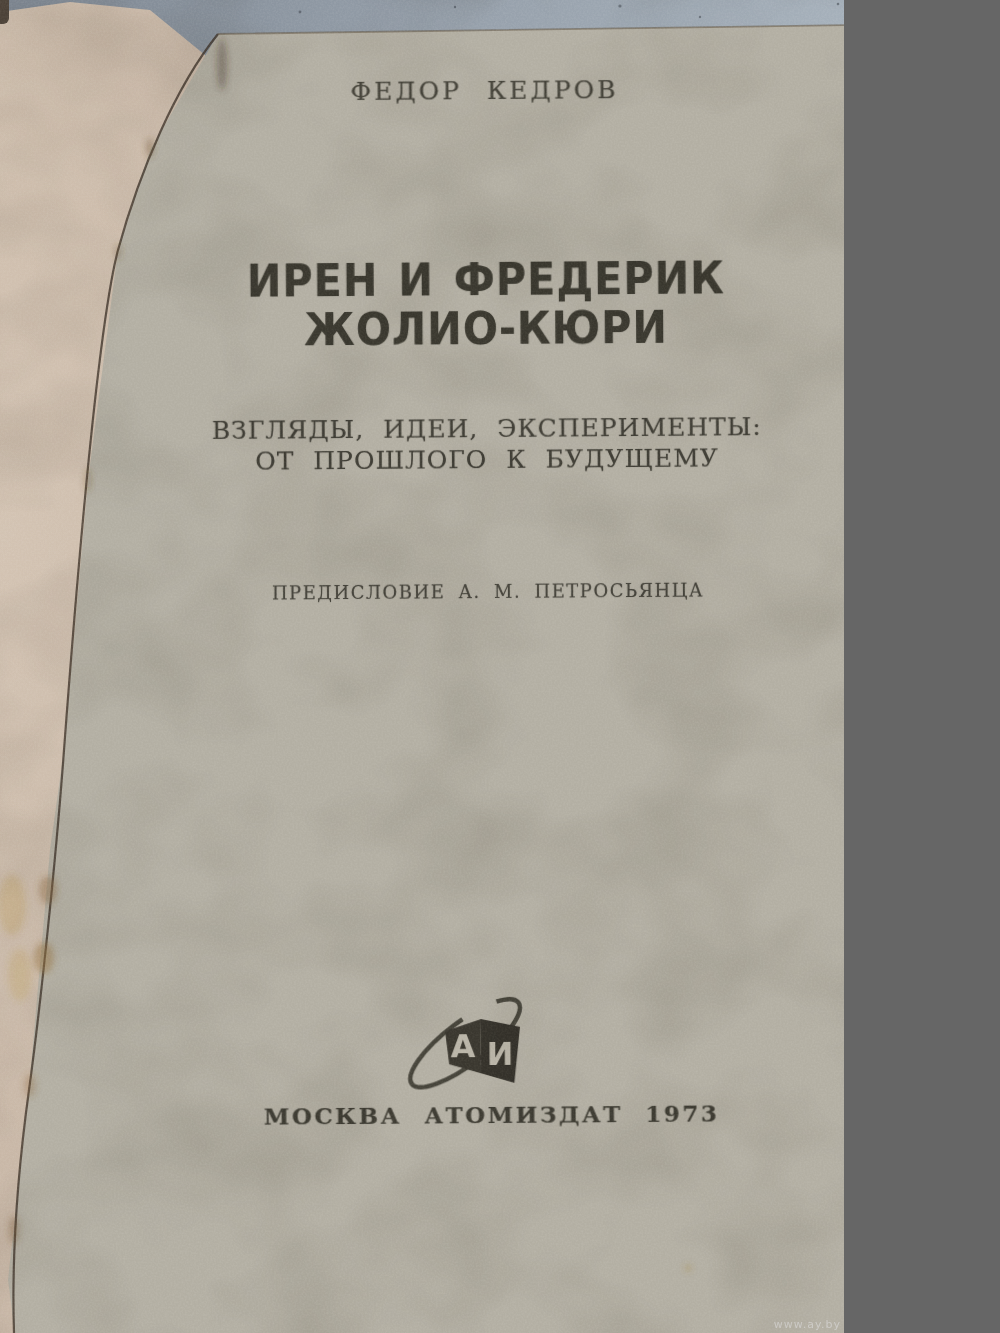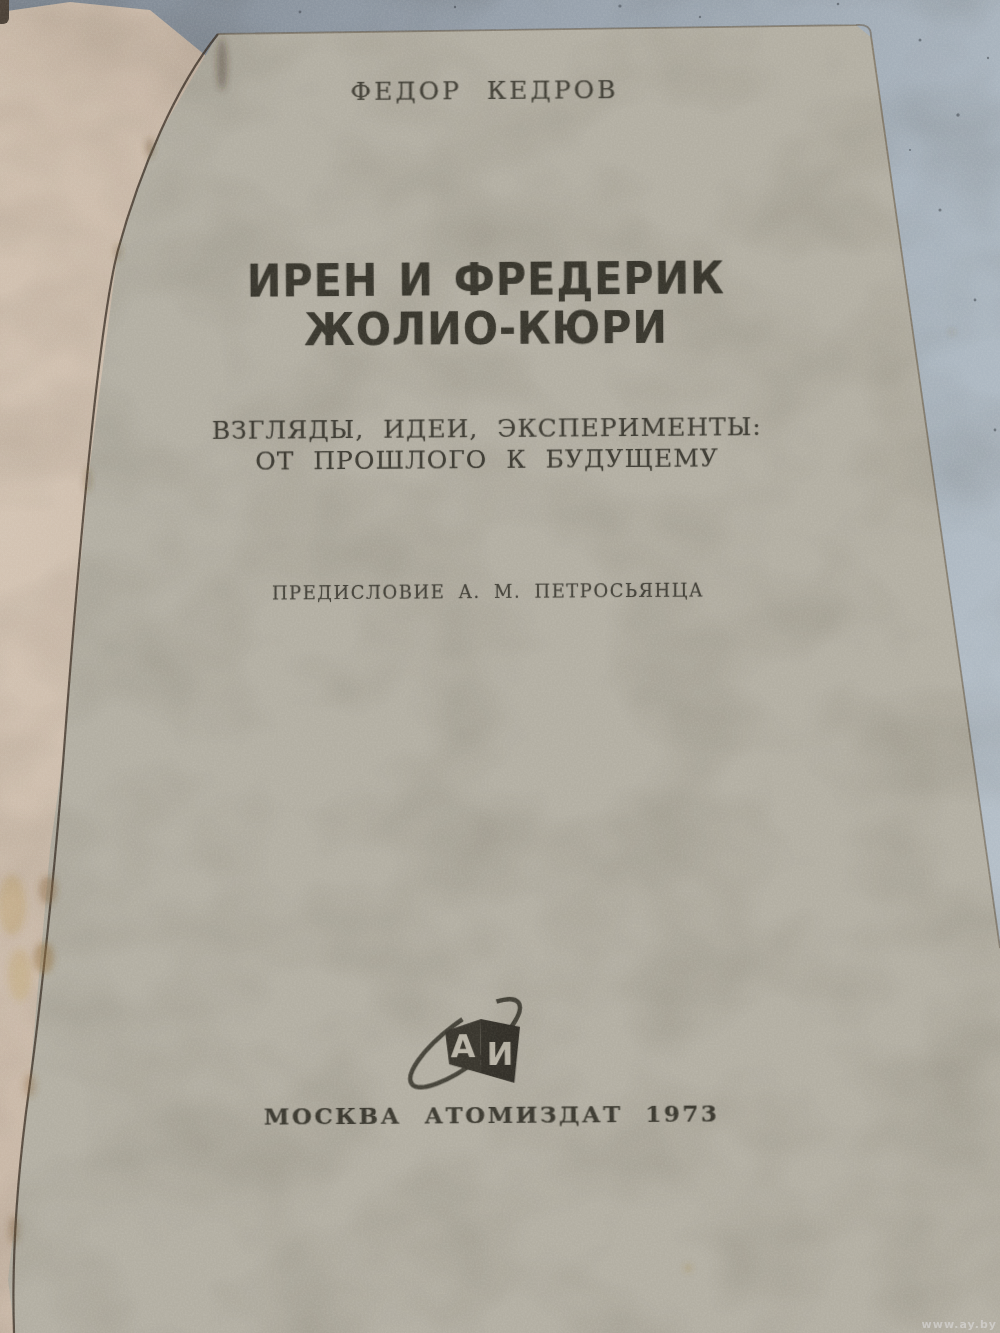--- a/index.html
+++ b/index.html
@@ -1,17 +1,17 @@
 <!DOCTYPE html>
 <html><head>
 <meta charset="utf-8">
 <style>
   html,body { margin:0; padding:0; background:#666; }
   .photo {
-    position:relative; width:1000px; height:1333px; overflow:hidden;
+    position:relative; width:844px; height:1333px; overflow:hidden;
     background: linear-gradient(118deg, #7e8792 0%, #97a1ac 32%, #aab5bf 62%, #bac4cd 100%);
     font-family:"DejaVu Serif", serif;
   }
   .photo * { box-sizing:border-box; }
   .layer { position:absolute; inset:0; }
 
   
   .flyleaf {
     clip-path: polygon(0 12px, 70px 2px, 150px 10px, 205px 55px, 235px 140px, 235px 1333px, 0 1333px);
     background:
@@ -45,21 +45,21 @@
   .preface  { top:581px; font-size:18px; letter-spacing:1.5px; word-spacing:6px; color:#44423a; }
   .imprint  { top:1101px; font-size:23px; font-weight:bold; letter-spacing:2.5px; word-spacing:12px; color:#3e3c33; }
 
   .logo { position:absolute; left:402px; top:995px; }
 
   .grain, .mottle { position:absolute; inset:0; pointer-events:none; }
   .mottle { mix-blend-mode:multiply; opacity:.5; }
   .grain  { mix-blend-mode:soft-light; opacity:.5; }
 
   .watermark { position:absolute; right:3px; bottom:2px; font-family:"DejaVu Sans", sans-serif;
-    font-size:11px; letter-spacing:1px; color:rgba(235,235,240,0.45);font-weight:bold; }
+    font-size:11px; letter-spacing:1px; color:rgba(235,235,240,0.45); }
 </style>
 </head>
 <body>
 
 <div class="photo">
 
   <svg class="layer" width="1000" height="1333">
     <g fill="#3f454d" opacity="0.55">
       <circle cx="300" cy="12" r="1.4"></circle>
         <circle cx="455" cy="7" r="1.2"></circle>

